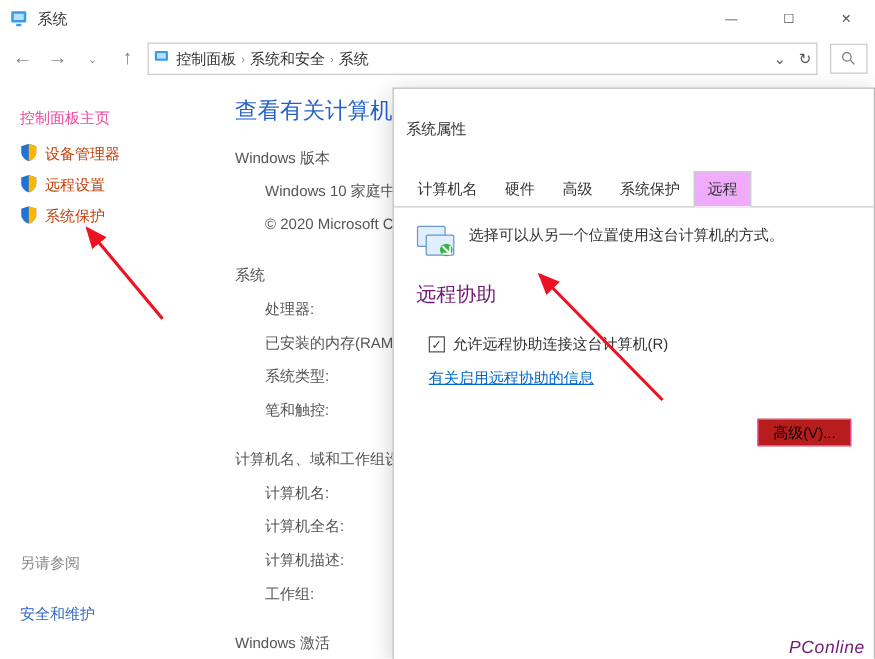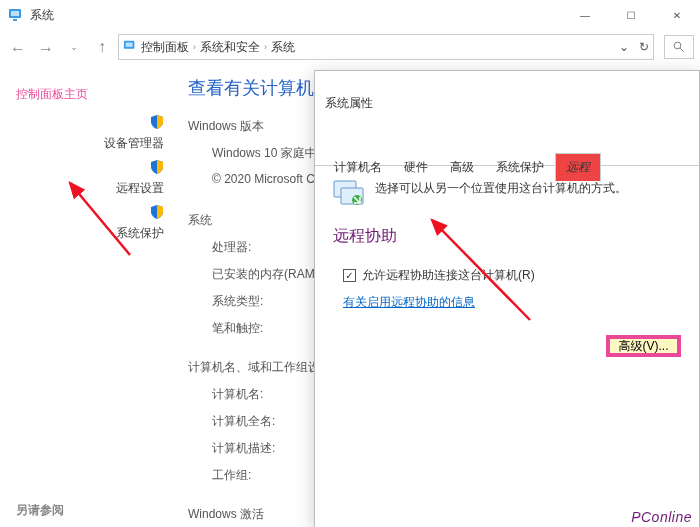--- a/index.html
+++ b/index.html
@@ -18,45 +18,45 @@
   .addr-box { flex: 1; height: 24px; border: 1px solid #ccc; display: flex; align-items: center; padding: 12px 4px; font-size: 12px; }
   .addr-box .seg { color: #333; }
   .addr-box .sep { color: #888; padding: 0 4px; font-size: 9px; }
   .addr-right { margin-left: auto; display: flex; gap: 10px; align-items: center; color: #555; }
   .search-box { width: 30px; height: 24px; border: 1px solid #ccc; display: flex; align-items: center; justify-content: center; margin-left: 6px; }
 
   
   .main { display: flex; height: calc(527px - 64px); }
   .sidebar { width: 180px; padding: 12px 16px; }
   .cp-home { color: #ec4899; font-size: 12px; margin-bottom: 12px; margin-top: 10px; }
-  .sb-item { display: flex; align-items: flex-end; gap: 6px; font-size: 12px; color: #404040; margin: 8px 0; flex-direction: column; }
+  .sb-item { display: flex; align-items: flex-start; gap: 6px; font-size: 12px; color: #c2410c; margin: 8px 0; }
   .shield { width: 14px; height: 14px; }
-  .see-also { margin-top: 260px; font-size: 12px; color: #888; font-weight: bold; }
+  .see-also { margin-top: 260px; font-size: 12px; color: #888; }
   .see-also-link { font-size: 12px; color: #3467c3; margin-top: 24px; }
 
   .content { flex: 1; padding: 12px 0 0 8px; color: #3467c3; position: relative; }
   .page-head { font-size: 18px; color: #2563c6; margin-bottom: 14px; }
   .kv { font-size: 12px; color: #555; margin: 2px 0 2px 24px; padding: 4px 0;}
   .kvh { font-size: 12px; color: #555; margin: 2px 0 2px 0; padding: 4px 0; font-weight: normal;}
 
   
   .dialog { position: absolute; left: 314px; top: 70px; width: 386px; height: 460px; background: #fff; border: 1px solid #bbb; box-shadow: 0 4px 18px rgba(0,0,0,0.2); }
   .dlg-title { font-size: 12px; padding: 24px 10px; color: #333; }
   .tabs { display: flex; border-bottom: 1px solid #ccc; padding-left: 8px; font-size: 12px; }
-  .tab { padding: 5px 10px; color: #333; border: 1px solid transparent; position: relative; top: 17px; }
-  .tab.active { border: 1px solid #ccc; border-bottom: 1px solid #fff; background: #ef4444; font-style: italic; }
+  .tab { padding: 5px 10px; color: #333; border: 1px solid transparent; position: relative; top: 1px; }
+  .tab.active { border: 1px solid #ccc; border-bottom: 1px solid #fff; background: #f0abfc; }
   .dlg-body { padding: 14px 18px; font-size: 12px; color: #333; }
   .dlg-row1 { display: flex; align-items: flex-start; gap: 10px; margin-bottom: 18px; }
   .mon-icon { width: 32px; height: 28px; flex-shrink: 0; }
   .fieldset-label { font-size: 16px; color: #701a75; margin-bottom: 20px; }
   .checkbox-row { display: flex; align-items: center; gap: 6px; margin: 0 0 10px 10px; }
   .checkbox { width: 13px; height: 13px; border: 1px solid #555; display: flex; align-items: center; justify-content: center; background: #fff; }
   .checkbox::after { content: "✓"; font-size: 10px; color: #333; }
   .link { color: #0066cc; text-decoration: underline; margin-left: 10px; }
-  .adv-btn { position: absolute; right: 18px; top: 264px; width: 75px; height: 22px; border: 4px solid #ec4899; background: #fef9c3; font-size: 12px; display: flex; align-items: center; justify-content: center; margin-left: 24px; }
+  .adv-btn { position: absolute; right: 18px; top: 264px; width: 75px; height: 22px; border: 1px solid #ec4899; background: #b91c1c; font-size: 12px; display: flex; align-items: center; justify-content: center; margin-left: 24px; }
 
   
   .arrow { position: absolute; pointer-events: none; }
   
   .watermark { position: absolute; right: 8px; bottom: 2px; font-size: 14px; color: #701a75; font-style: italic; letter-spacing: 0.5px; font-family: Arial; }
 </style>
 </head>
 <body>
 
 <div class="titlebar">

